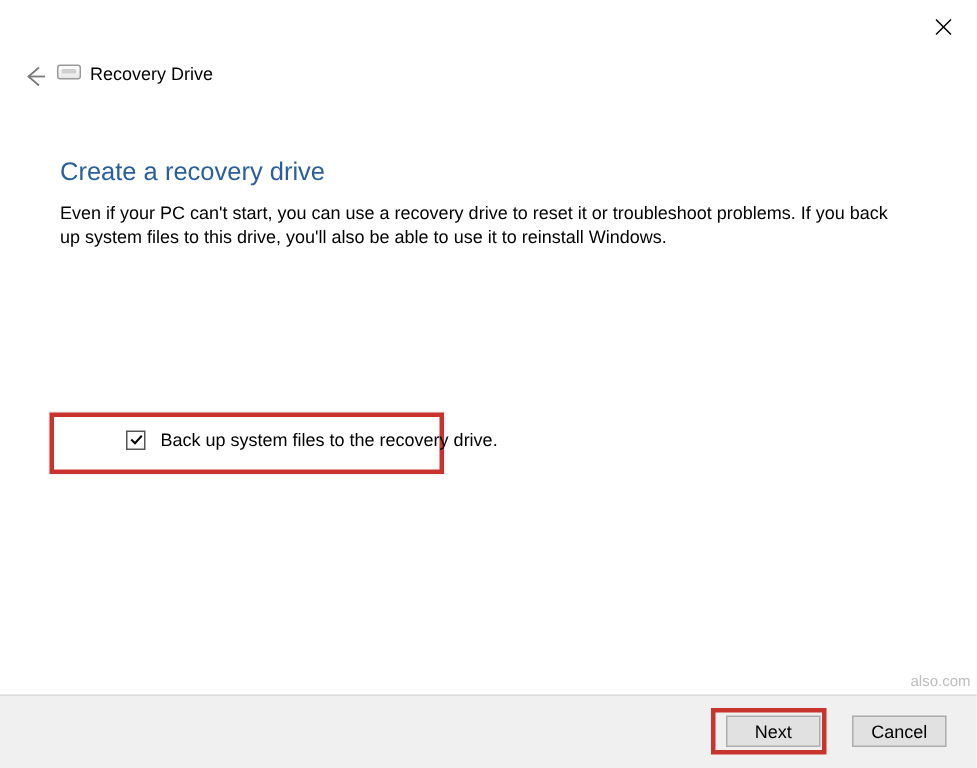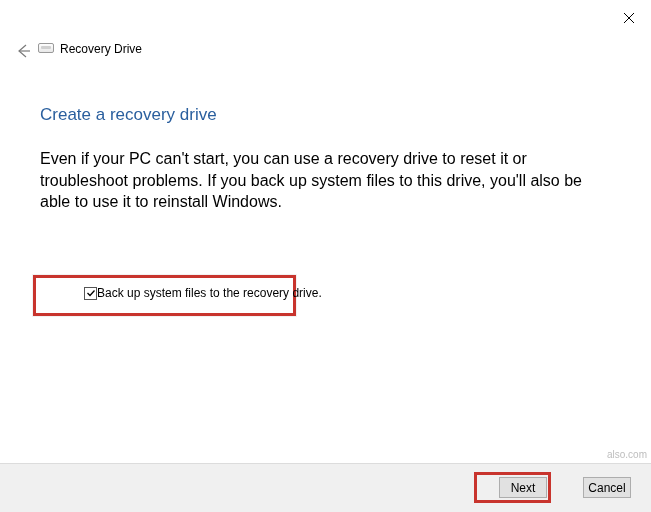--- a/index.html
+++ b/index.html
@@ -76,43 +76,43 @@
       position: absolute;
       top: 89px;
       left: 40px;
       font-size: 17px;
       font-weight: 400;
       color: #2a5f9e;
       margin-top: 16px;
     }
     .body-text {
       position: absolute;
-      top: 148px;
+      top: 134px;
       left: 40px;
       right: 44px;
-      font-size: 16px;
+      font-size: 12px;
       color: #000;
       line-height: 1.35;
     }
     .highlight-box {
       position: absolute;
       top: 275px;
       left: 33px;
       width: 263px;
       height: 41px;
       border: 3px solid #c8342d;
       box-shadow: 0 0 0 1px rgba(0,0,0,0.05);
     }
     .checkbox-row {
       position: absolute;
       top: 286px;
       left: 44px;
       display: flex;
       align-items: center;
-      gap: 0;
+      gap: 10px;
       padding-left: 40px;
     }
     .checkbox {
       width: 13px;
       height: 13px;
       border: 1px solid #555;
       display: flex;
       align-items: center;
       justify-content: center;
       background: #fff;
@@ -138,21 +138,21 @@
     .next-highlight {
       position: absolute;
       right: 100px;
       bottom: 9px;
       width: 77px;
       height: 31px;
       border: 3px solid #c8342d;
     }
     .btn {
       position: absolute;
-      width: 48px;
+      width: 63px;
       height: 21px;
       background: #e1e1e1;
       border: 1px solid #adadad;
       font-size: 12px;
       display: flex;
       align-items: center;
       justify-content: center;
       cursor: default;
     }
     .btn-next {

